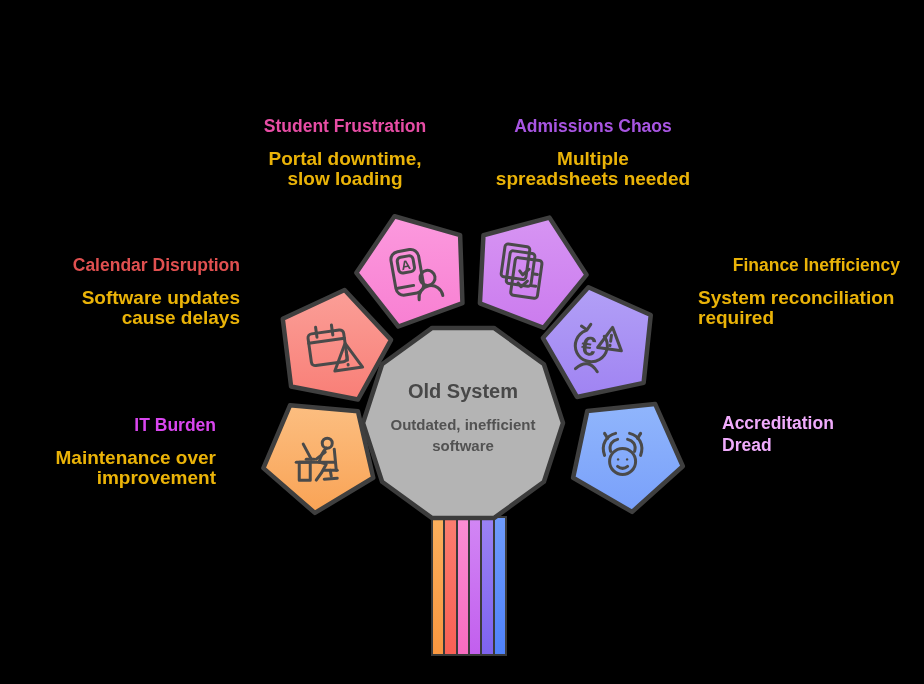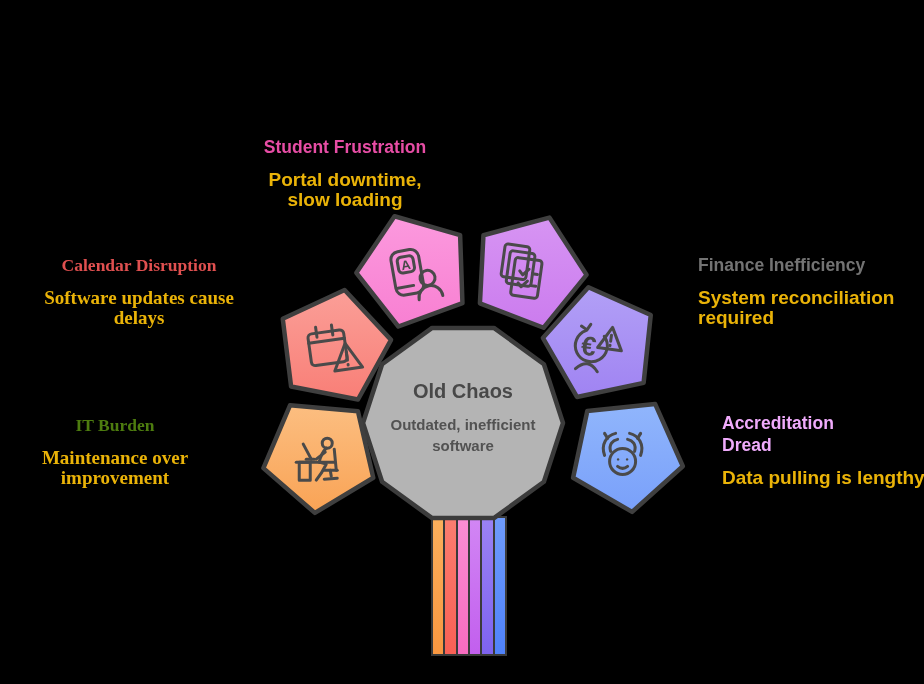--- a/index.html
+++ b/index.html
@@ -8,23 +8,23 @@
     font-family:"Liberation Sans", sans-serif;
   }
   .abs{position:absolute;}
   #page-title{
     top:50px;left:0;width:924px;text-align:center;
     font-size:23px;font-weight:700;color:#4a4a4a;letter-spacing:.3px;
   }
   .node-block{position:absolute;}
   .node-heading{font-size:17.5px;font-weight:700;line-height:22px;}
   .node-desc{font-size:19px;font-weight:700;line-height:19.5px;color:#eab308;margin-top:12px;}
-  .ta-c{text-align:center;} .ta-r{text-align:center;font-family:Liberation Serif, serif;} .ta-l{text-align:left;}
+  .ta-c{text-align:center;} .ta-r{text-align:right;} .ta-l{text-align:left;}
   .c-student{color:#e74da5;} .c-admissions{color:#a855e2;} .c-calendar{color:#e05050;}
-  .c-finance{color:#737373;} .c-it{color:#4d7c0f;} .c-accred{color:#f0abfc;}
+  .c-finance{color:#eab308;text-align:right;} .c-it{color:#d946ef;} .c-accred{color:#f0abfc;}
   .pent{position:absolute;width:124px;height:116px;}
   .pent svg.shape{position:absolute;left:0;top:0;overflow:visible;}
   .pent svg.nicon{position:absolute;left:28px;top:34px;width:64px;height:64px;overflow:visible;}
   .nicon *{vector-effect:none;}
   .stroke{stroke:#4a4a4a;stroke-width:3;fill:none;stroke-linecap:round;stroke-linejoin:round;}
   #center-label{left:358px;top:380px;width:210px;text-align:center;color:#484848;}
   #center-title{font-size:20px;font-weight:700;}
   #center-sub{font-size:15px;font-weight:700;line-height:21px;color:#525252;margin:11px auto 0;width:170px;}
   #trunk{left:431px;top:516px;width:76px;height:140px;display:flex;}
   .stripe{flex:1 1 0;border:2px solid #3a3a3a;}
@@ -35,61 +35,64 @@
   .s4{background:linear-gradient(180deg,#d286f4,#c25fee);}
   .s5{background:linear-gradient(180deg,#9b82f4,#7e63ef);}
   .s6{background:linear-gradient(180deg,#6f9bfb,#4f82fa);}
 </style>
 </head>
 <body>
 
 <div id="stage">
 
 
-  <div class="node-block ta-c" style="left:247px;top:115px;width:196px;margin-top:21px;">
+  <div class="node-block ta-c" style="left:247px;top:115px;width:196px;">
     <div class="node-heading c-student">Student Frustration</div>
     <div class="node-desc">Portal downtime, slow loading</div>
   </div>
 
+  <div class="node-block ta-c" style="left:495px;top:115px;width:196px;">
+    <div class="node-heading c-admissions">Admissions Chaos</div>
+    <div class="node-desc">Multiple spreadsheets needed</div>
+  </div>
 
   <div class="node-block ta-r" style="left:38px;top:254px;width:202px;">
     <div class="node-heading c-calendar">Calendar Disruption</div>
     <div class="node-desc">Software updates cause delays</div>
   </div>
 
   <div class="node-block ta-l" style="left:698px;top:254px;width:202px;">
     <div class="node-heading c-finance">Finance Inefficiency</div>
     <div class="node-desc">System reconciliation required</div>
   </div>
 
   <div class="node-block ta-r" style="left:14px;top:414px;width:202px;">
     <div class="node-heading c-it">IT Burden</div>
     <div class="node-desc">Maintenance over improvement</div>
   </div>
 
   <div class="node-block ta-l" style="left:722px;top:412px;width:158px;">
     <div class="node-heading c-accred">Accreditation Dread</div>
-    <div class="node-desc" style="white-space:nowrap;">Data pulling is lengthy</div>
   </div>
 
   <div id="trunk" class="abs">
     <div class="stripe s1"></div>
     <div class="stripe s2"></div>
     <div class="stripe s3"></div>
     <div class="stripe s4"></div>
     <div class="stripe s5"></div>
     <div class="stripe s6"></div>
   </div>
 
   <svg class="abs" style="left:358px;top:318px;" width="210" height="210" viewBox="0 0 210 210">
     <polygon points="205,105 185.9,46.2 135.9,9.9 74.1,9.9 24.1,46.2 5,105 24.1,163.8 74.1,200.1 135.9,200.1 185.9,163.8" fill="#b4b4b4" stroke="#3b3b3b" stroke-width="4.5" stroke-linejoin="round"></polygon>
   </svg>
 
   <div id="center-label" class="abs">
-    <div id="center-title">Old Chaos</div>
+    <div id="center-title">Old System</div>
     <div id="center-sub">Outdated, inefficient software</div>
   </div>
 
   <div class="pent" style="left:351px;top:209px;transform:rotate(-20deg);">
     <svg class="shape" width="124" height="116" viewBox="0 0 124 116">
       <defs>
           <linearGradient id="g1" gradientUnits="userSpaceOnUse" x1="81.8" y1="7.5" x2="42.2" y2="116.5">
         <stop offset="0" stop-color="#fc9ade"></stop>
             <stop offset="1" stop-color="#f87fd2"></stop>
           </linearGradient>

